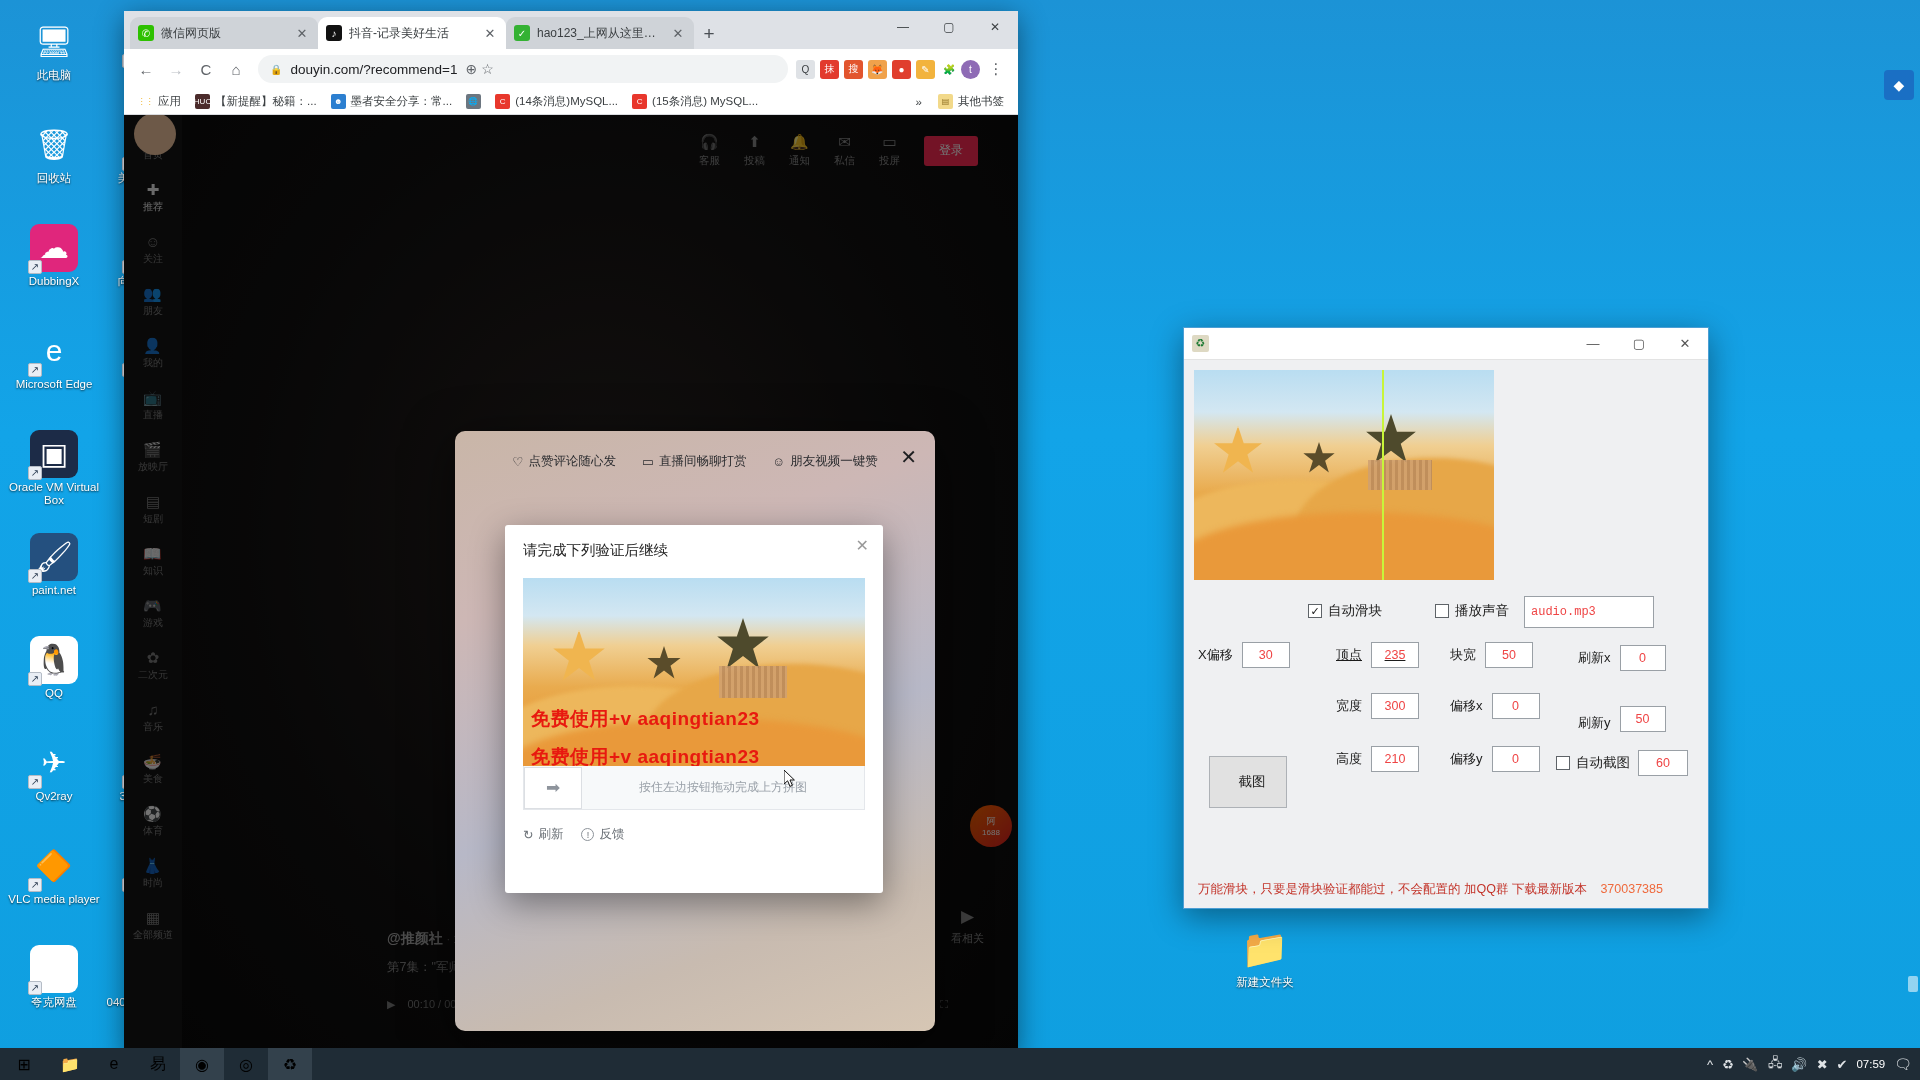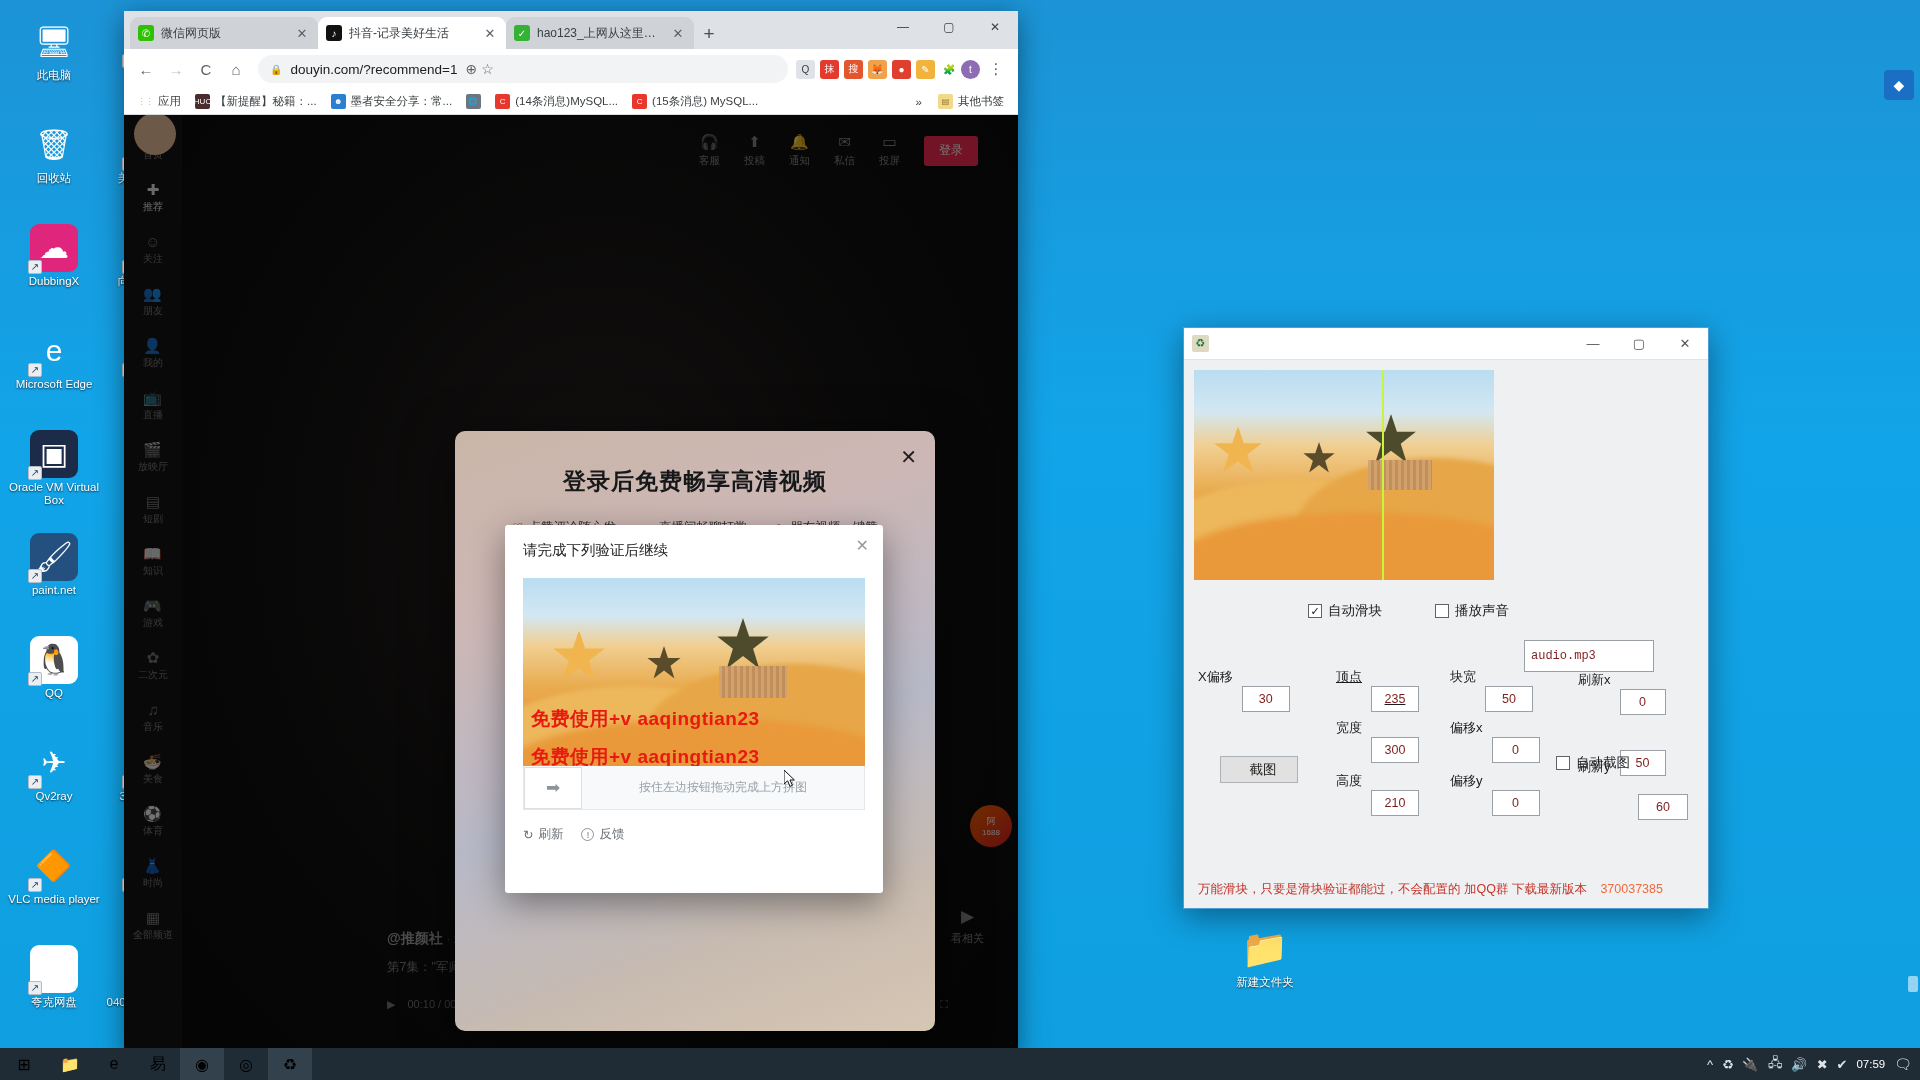--- a/index.html
+++ b/index.html
@@ -200,27 +200,27 @@
                  display:flex; align-items:center; justify-content:center; font-size:11px; color:#1e7a33; }
   #tool .t-btns { margin-left:auto; display:flex; }
   #tool .t-btns div { width:46px; height:31px; display:flex; align-items:center;
                       justify-content:center; font-size:13px; color:#555; }
   #t-preview { position:absolute; left:10px; top:42px; width:300px; height:210px;
                overflow:hidden;
                background:linear-gradient(180deg,#b9ddf1 0%,#d3e7f2 20%,#f0cf92 36%,#e9ab4e 58%,#e89c3c 78%,#e9a846 100%); }
   #t-guide { position:absolute; left:188px; top:0; width:2px; height:210px; background:#c8f53a; }
   #t-body { position:absolute; left:0; top:268px; right:0; bottom:0; font-size:13px; color:#1c1c1c; }
   .ti { border:1px solid #9aa0a6; background:#fff; height:26px;
-        text-align:center; font-size:12.5px; color:#7f1d1d; line-height:24px;margin-top:44px; }
+        text-align:center; font-size:12.5px; color:#ef4444; line-height:24px; }
   .ck { display:inline-flex; align-items:center; gap:6px; font-size:13.5px; }
   .ckbox { width:14px; height:14px; border:1px solid #5e6368; background:#fff;
            display:inline-flex; align-items:center; justify-content:center;
            font-size:11px; color:#111; line-height:1; }
   .fld { position:absolute; display:flex; align-items:center; gap:9px; }
-  #t-shotbtn { position:absolute; left:36px; top:160px; width:78px; height:27px;
+  #t-shotbtn { position:absolute; left:25px; top:160px; width:78px; height:52px;
                background:#e1e1e1; border:1px solid #adb1b6; font-size:13.5px;
                display:flex; align-items:center; justify-content:center; color:#1c1c1c;padding-left:8px; }
   #t-footer { position:absolute; left:14px; bottom:10px; font-size:12.5px; color:#c3342a; }
   #t-footer .qq { color:#ef6a3d; margin-left:10px; }
   
   #desk-folder { position:absolute; left:1215px; top:925px; width:100px;
                  display:flex; flex-direction:column; align-items:center; }
   
   #side-widget { position:absolute; right:6px; top:70px; width:30px; height:30px;
                  background:#1a6fc4; border-radius:4px; display:flex;
@@ -570,21 +570,20 @@
           <span>⚙</span>
           <span>🔊</span>
           <span>⛶</span>
         </div>
       </div>
 
       <div id="scrim"></div>
 
       <div id="login-modal">
         <div class="lm-close">✕</div>
-        <div class="lm-title">登录后免费畅享高清视频</div>
         <div class="lm-feats" id="lm-feats-host">
             <span>
               <span>♡</span>
               <span>点赞评论随心发</span>
             </span>
             <span>
               <span>▭</span>
               <span>直播间畅聊打赏</span>
             </span>
             <span>

